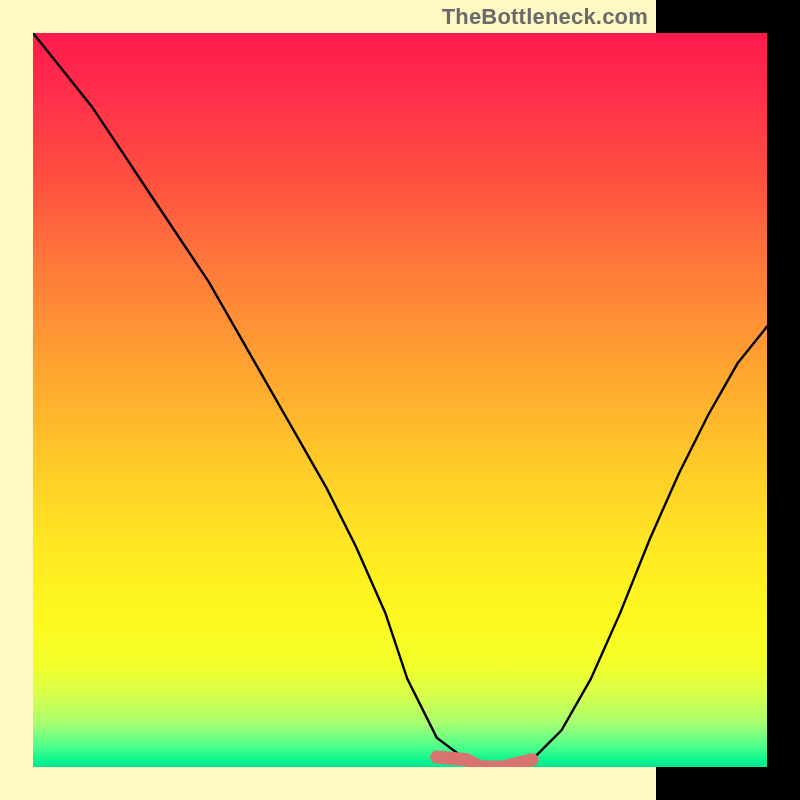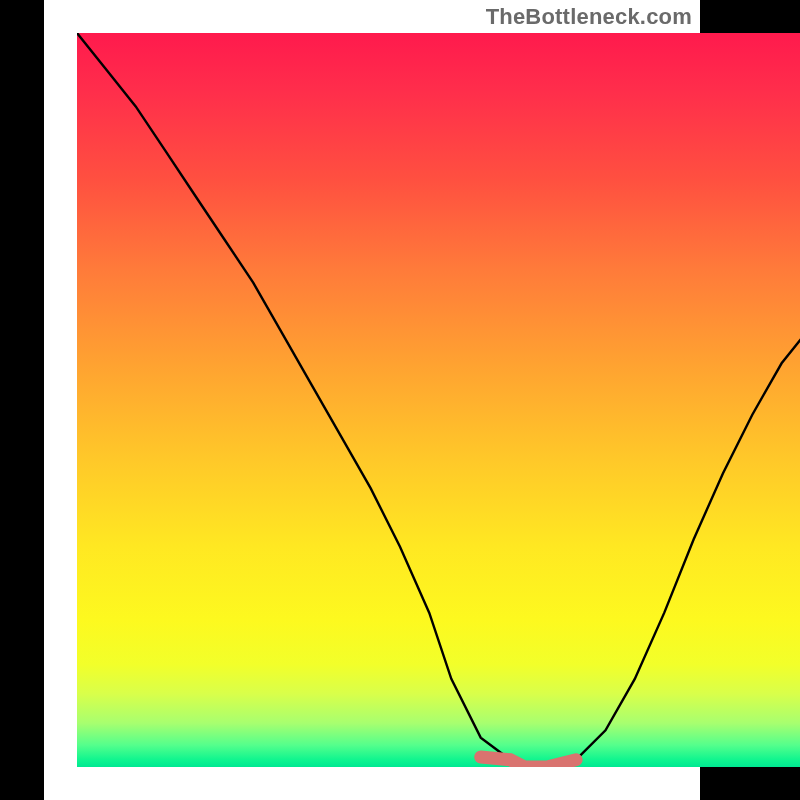--- a/index.html
+++ b/index.html
@@ -9,22 +9,21 @@
     height: 800px;
     background: #000;
     overflow: hidden;
   }
   .frame {
     position: absolute;
     left: 0;
     top: 0;
     width: 656px;
     height: 800px;
-    background: #ffffff;
-    margin-left: 44px;
+    background: #fef9c3;
   }
   .plot {
     position: absolute;
     left: 33px;
     top: 33px;
     width: 734px;
     height: 734px;
     background: linear-gradient(to bottom,
       #ff1a4d 0%,
       #ff2e4b 8%,

